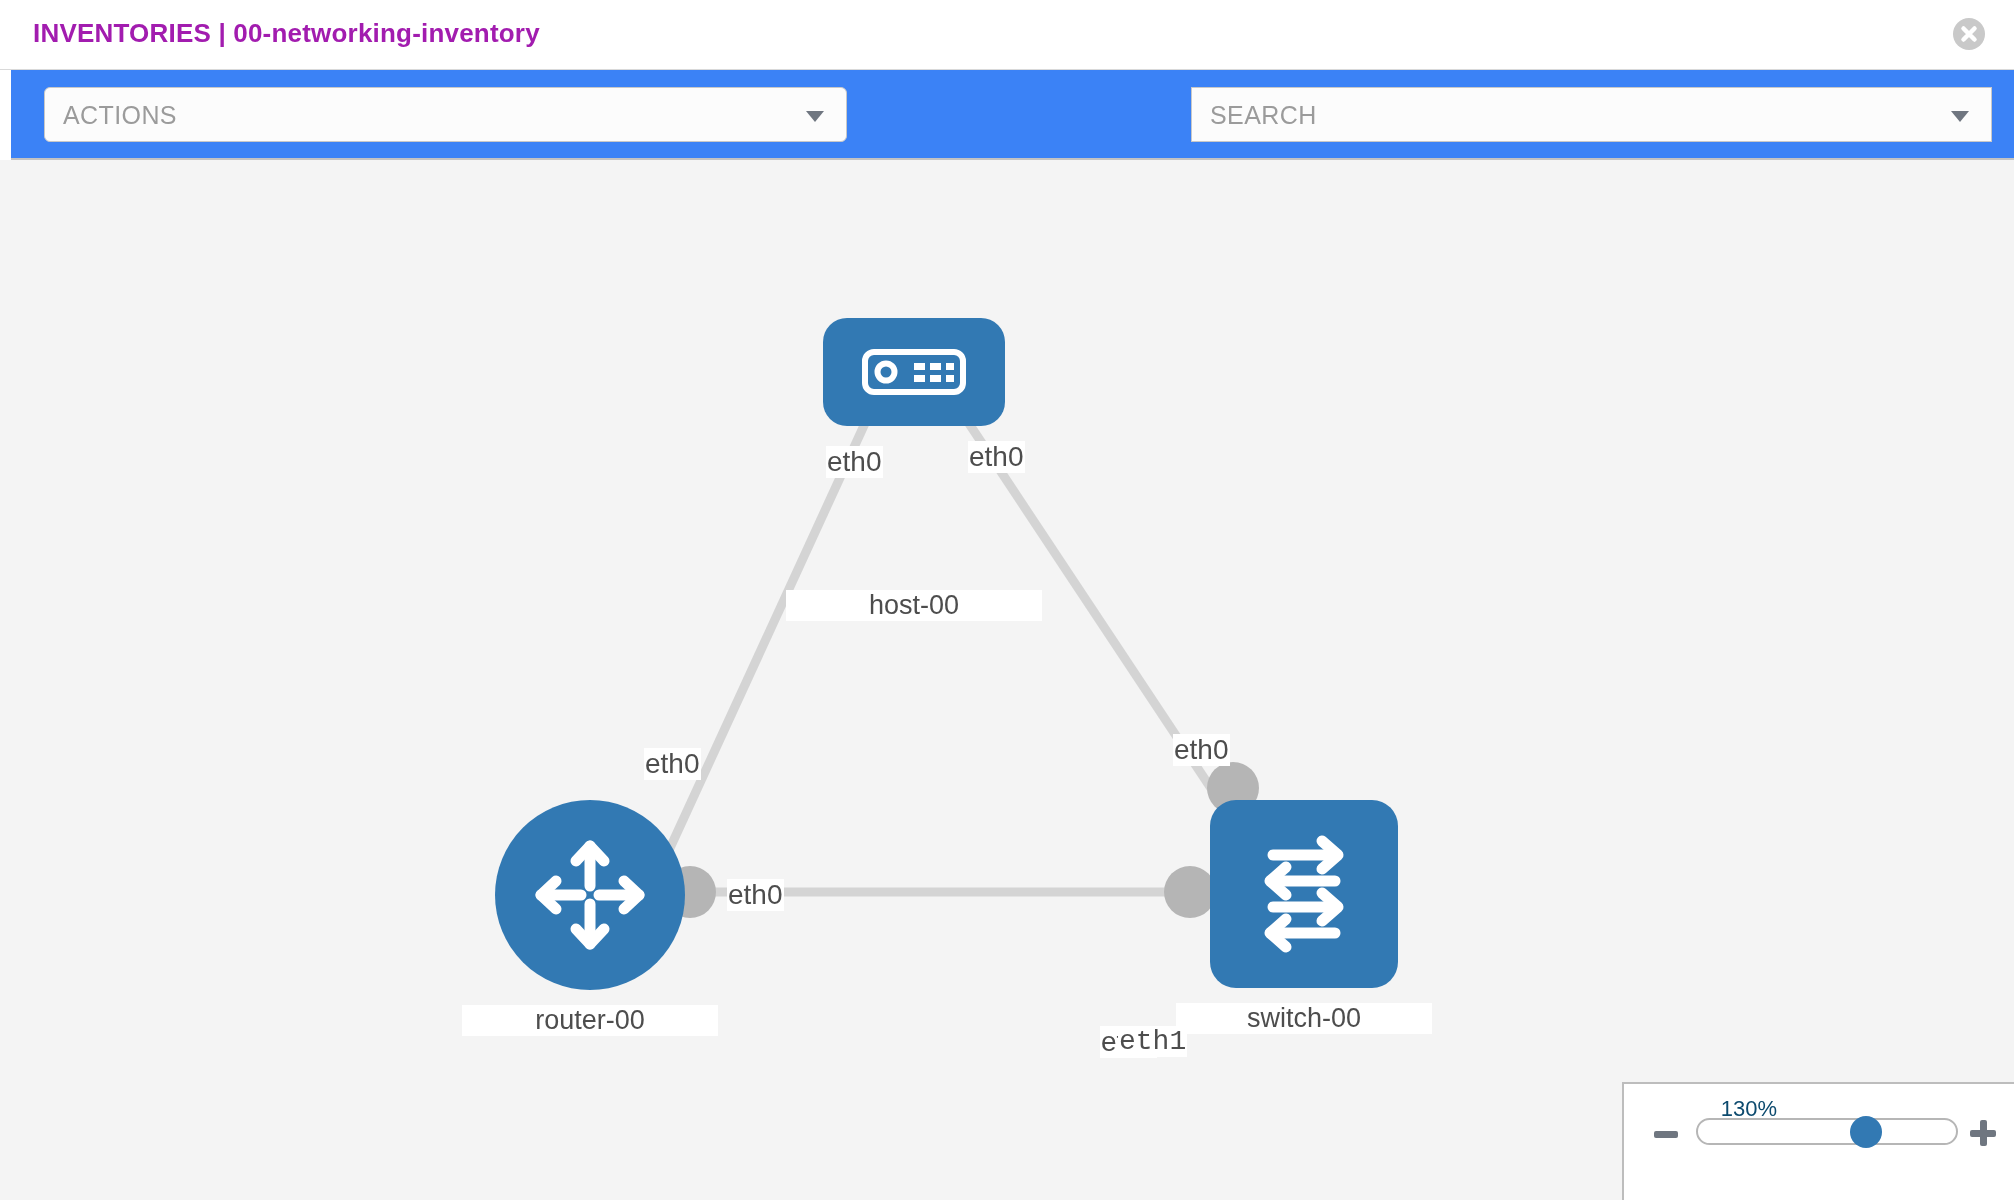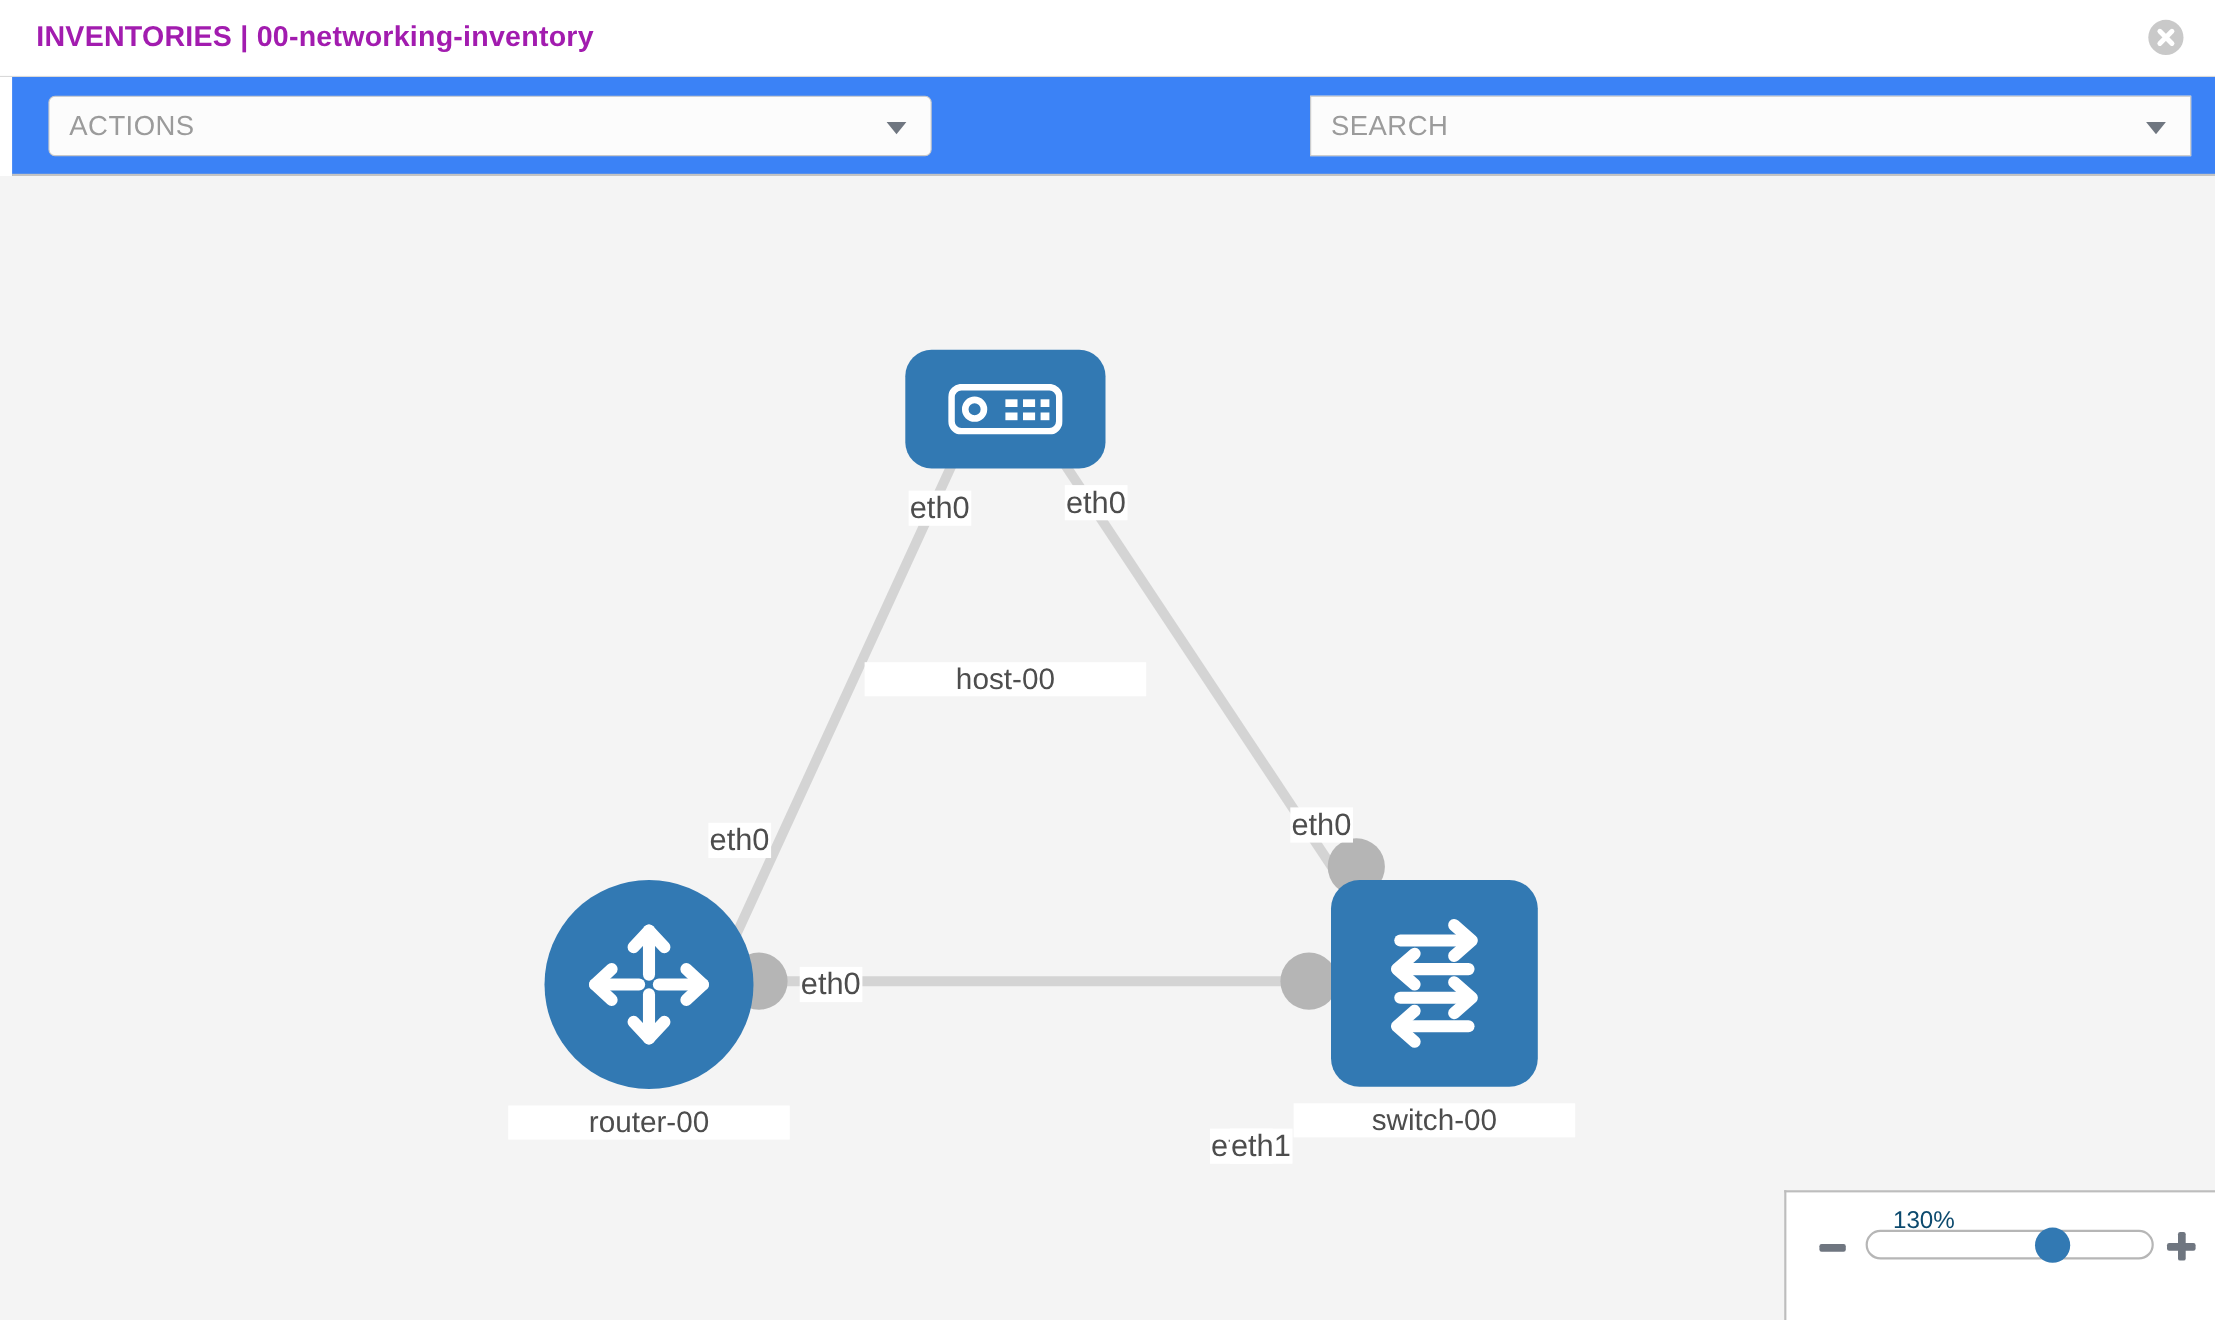--- a/index.html
+++ b/index.html
@@ -214,21 +214,21 @@
           <rect x="3" y="3" width="98" height="40" rx="9" ry="9" fill="none" stroke="#ffffff" stroke-width="6"></rect>
           <circle cx="24" cy="23" r="8.5" fill="none" stroke="#ffffff" stroke-width="6"></circle>
           <rect x="52" y="14" width="11" height="7" fill="#ffffff"></rect>
           <rect x="68" y="14" width="11" height="7" fill="#ffffff"></rect>
           <rect x="84" y="14" width="8" height="7" fill="#ffffff"></rect>
           <rect x="52" y="26" width="11" height="7" fill="#ffffff"></rect>
           <rect x="68" y="26" width="11" height="7" fill="#ffffff"></rect>
           <rect x="84" y="26" width="8" height="7" fill="#ffffff"></rect>
         </svg>
       </div>
-      <div class="node-label" style="left:-37px; top:284px; width:256px;">host-00</div>
+      <div class="node-label" style="left:-37px; top:272px; width:256px;">host-00</div>
     </div>
 
     <div class="node" style="left:495px; top:640px; width:190px; height:190px;">
       <div class="node-shape" style="width:190px; height:190px; border-radius:50%;">
         <svg width="118" height="118" viewBox="0 0 118 118">
           <g stroke="#ffffff" stroke-width="11" stroke-linecap="round" stroke-linejoin="round" fill="none">
             <path d="M59 10 L59 50"></path>
               <path d="M45 25 L59 10 L73 25"></path>
             <path d="M59 108 L59 68"></path>
               <path d="M45 93 L59 108 L73 93"></path>
@@ -265,21 +265,21 @@
     <div class="edge-label" style="left:968px; top:281px;">eth0</div>
 
     <div class="edge-label" style="left:644px; top:588px;">eth0</div>
 
     <div class="edge-label" style="left:1173px; top:574px;">eth0</div>
 
     <div class="edge-label" style="left:727px; top:719px;">eth0</div>
 
     <div class="edge-label" style="left:1100px; top:866px;">eth0</div>
 
-    <div class="edge-label" style="left:1118px; top:866px;">eth1</div>
+    <div class="edge-label" style="left:1118px; top:866px;font-family:Liberation Mono, monospace;">eth1</div>
   </div>
 
   <div class="zoom-panel">
     <div class="zoom-value">130%</div>
     <div class="zoom-minus"></div>
     <div class="zoom-track"></div>
     <div class="zoom-thumb"></div>
     <div class="zoom-plus"></div>
   </div>
 

